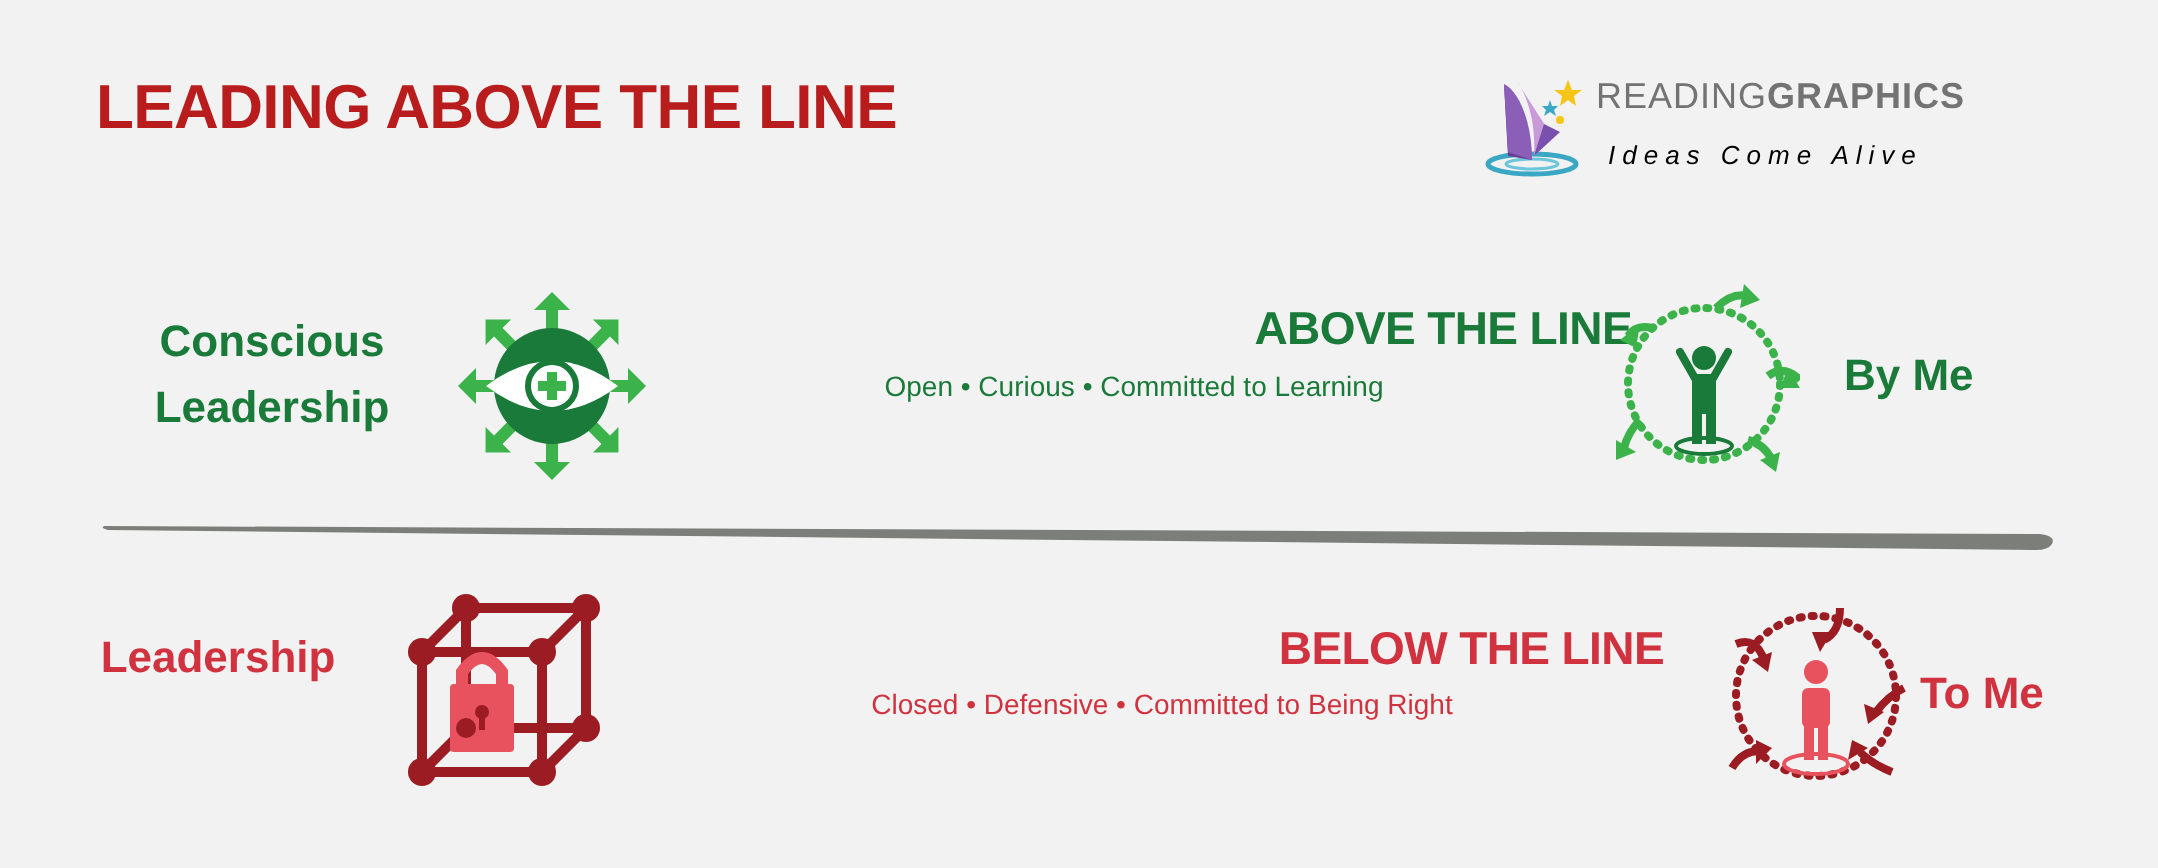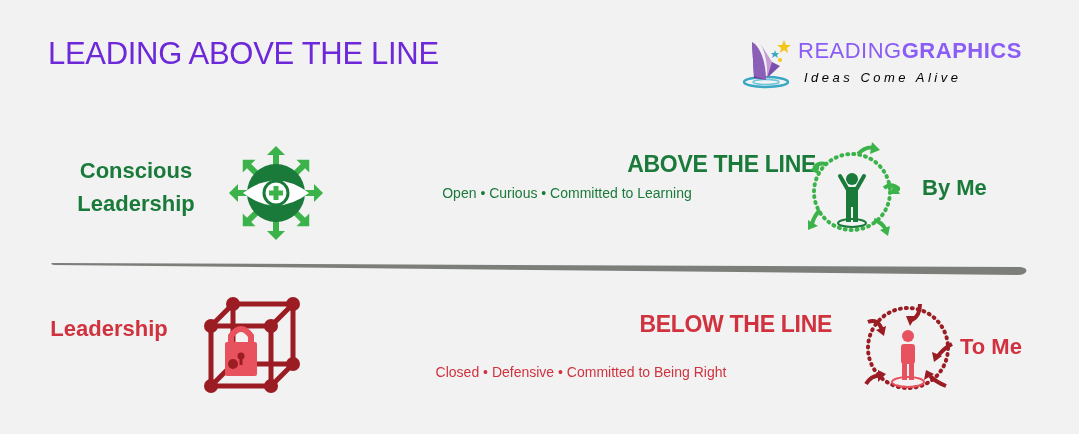--- a/index.html
+++ b/index.html
@@ -5,26 +5,26 @@
     html, body { margin: 0; padding: 0; }
     body {
       width: 1079px; height: 434px; overflow: hidden;
       background: #f2f2f2;
       font-family: "Liberation Sans", "DejaVu Sans", sans-serif;
       position: relative;
     }
     .abs { position: absolute; }
     .title {
       left: 48px; top: 36px;
-      font-size: 31px; font-weight: normal; color: #6d28d9;
+      font-size: 31px; font-weight: bold; color: #b91c1c;
       letter-spacing: -0.3px;
     }
     .logo { left: 742px; top: 36px; width: 300px; height: 60px; }
     .logo-brand {
-      left: 56px; top: 2px; font-size: 22px; color: #8b5cf6; letter-spacing: 0.5px;
+      left: 56px; top: 2px; font-size: 18px; color: #737373; letter-spacing: 0.5px;
       white-space: nowrap;
     }
     .logo-brand b { font-weight: bold; }
     .logo-tag {
       left: 62px; top: 34px; font-size: 13px; font-style: italic; color: #000000;
       letter-spacing: 3.5px; white-space: nowrap;
     }
     .label {
       font-weight: bold; text-align: center; line-height: 33px; font-size: 22px;
     }
@@ -153,21 +153,21 @@
     <circle cx="8" cy="30" r="7"></circle>
       <circle cx="68" cy="30" r="7"></circle>
     <circle cx="90" cy="68" r="7"></circle>
       <circle cx="30" cy="68" r="5"></circle>
     <circle cx="8" cy="90" r="7"></circle>
       <circle cx="68" cy="90" r="7"></circle>
   </g>
 </svg>
 
 <div class="abs heading red" style="left:332px; top:311px;">BELOW THE LINE</div>
-<div class="abs sub red" style="left:301px; top:364px;">
+<div class="abs sub red" style="left:301px; top:344px;">
   <span>Closed</span>
   <span>•</span>
   <span>Defensive</span>
   <span>•</span>
   <span>Committed to Being Right</span>
 </div>
 
 <svg class="abs" style="left:858px; top:298px" width="100" height="100" viewBox="0 0 100 100">
   <circle cx="50" cy="50" r="40" fill="none" stroke="#9b1c22" stroke-width="4" stroke-dasharray="1 5" stroke-linecap="round"></circle>
   <g fill="none" stroke="#9b1c22" stroke-width="4">

